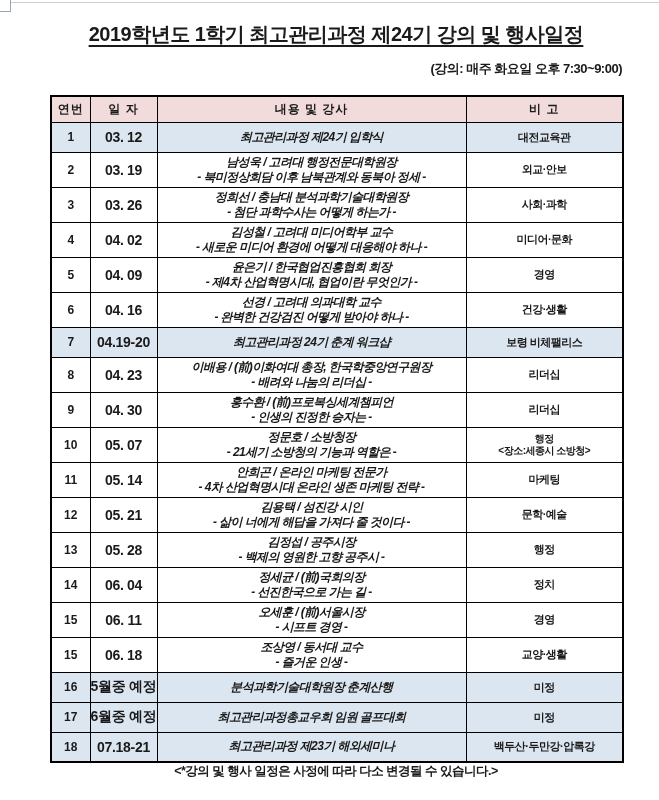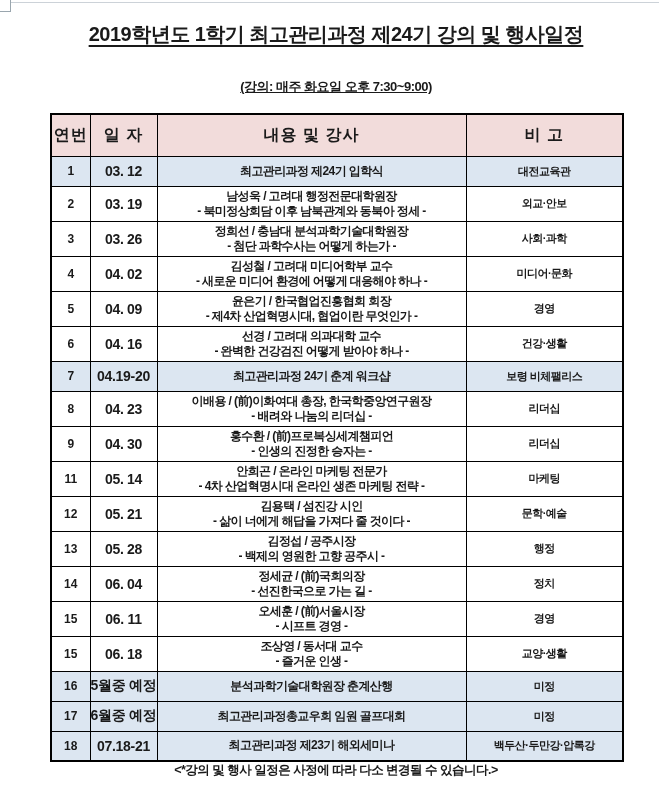--- a/index.html
+++ b/index.html
@@ -21,43 +21,43 @@
     position:absolute;top:0;left:0;width:11px;height:12px;background:#fff;
     border-right:1px solid #9aa6ae;border-bottom:1px solid #9aa6ae;
   }
   .doc{position:absolute;top:12px;left:50px;width:572px;}
   .title{
     margin-top:9px;text-align:center;
     font-size:20px;font-weight:bold;letter-spacing:-0.5px;
     text-decoration:underline;text-decoration-thickness:2px;text-underline-offset:4px;
   }
   .note{
-    margin-top:30px;margin-bottom:0;text-align:center;
-    font-size:13px;font-weight:bold;letter-spacing:-0.5px;line-height:18px;text-decoration:underline;
+    margin-top:12px;margin-bottom:0;text-align:right;
+    font-size:13px;font-weight:bold;letter-spacing:-0.5px;line-height:18px;
   }
   table.schedule{
     margin-top:17px;width:572px;table-layout:fixed;
     border-collapse:collapse;border:2px solid var(--border);
   }
   table.schedule th,table.schedule td{
     border:1px solid var(--border);
     text-align:center;vertical-align:middle;
     font-weight:bold;overflow:hidden;
   }
   table.schedule th{
-    background:var(--header-bg);height:42px;
-    font-size:16px;letter-spacing:1px;
+    background:var(--header-bg);height:26px;
+    font-size:12px;letter-spacing:1px;
   }
   tr.single{height:30px;}
   tr.double{height:35px;}
   tr.hl td{background:var(--highlight-bg);}
   td.c-no{font-size:12px;}
   td.c-date{font-size:14px;letter-spacing:-0.3px;}
   td.c-content{font-size:12px;letter-spacing:-0.6px;}
-  td.c-content .line{line-height:15px;}
+  td.c-content .line{line-height:15px;font-style:italic;}
   td.c-remark{font-size:11px;letter-spacing:-0.5px;}
   td.c-remark.small{font-size:10px;}
   td.c-remark.small .line{line-height:12px;}
   .footer{
     margin-top:0;text-align:center;
     font-size:12.5px;font-weight:bold;letter-spacing:-0.5px;
   }
 </style>
 </head>
 <body>
@@ -213,20 +213,36 @@
           <td class="c-content">
             <div class="line">홍수환 / (前)프로복싱세계챔피언</div>
             <div class="line">- 인생의 진정한 승자는 -</div>
           </td>
           <td class="c-remark">
             <div class="line">리더십</div>
           </td>
         </tr>
         <tr class="double">
           <td class="c-no">
+            <div class="line">10</div>
+          </td>
+          <td class="c-date">
+            <div class="line">05. 07</div>
+          </td>
+          <td class="c-content">
+            <div class="line">정문호 / 소방청장</div>
+            <div class="line">- 21세기 소방청의 기능과 역할은 -</div>
+          </td>
+          <td class="c-remark small">
+            <div class="line">행정</div>
+            <div class="line">&lt;장소:세종시 소방청&gt;</div>
+          </td>
+        </tr>
+        <tr class="double">
+          <td class="c-no">
             <div class="line">11</div>
           </td>
           <td class="c-date">
             <div class="line">05. 14</div>
           </td>
           <td class="c-content">
             <div class="line">안희곤 / 온라인 마케팅 전문가</div>
             <div class="line">- 4차 산업혁명시대 온라인 생존 마케팅 전략 -</div>
           </td>
           <td class="c-remark">

